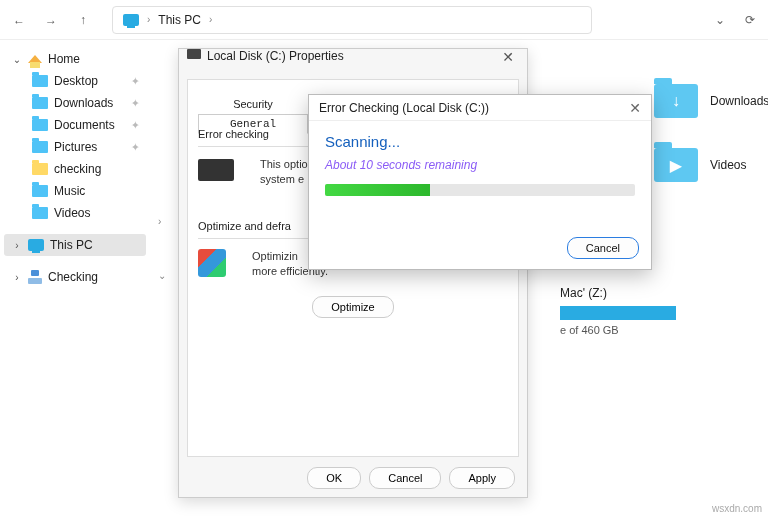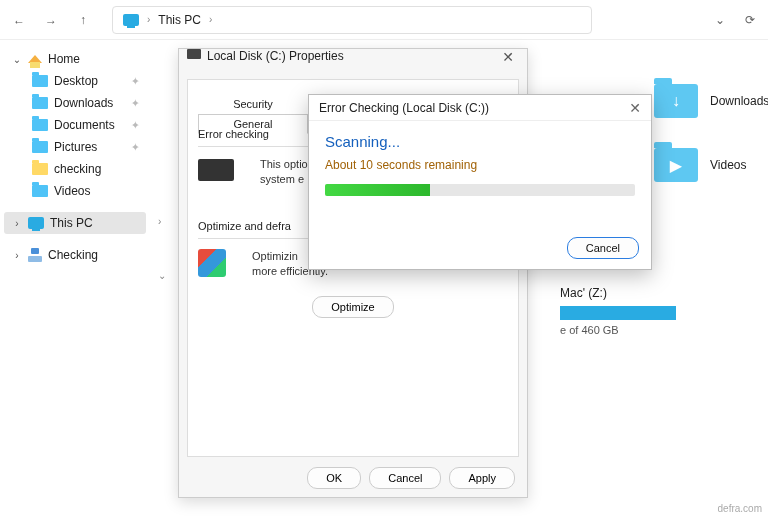--- a/index.html
+++ b/index.html
@@ -44,38 +44,38 @@
 
 
 .prop-dlg { position:absolute; left:178px; top:48px; width:350px; height:450px; background:#f6f6f6; border:1px solid #ccc; box-shadow:0 4px 14px rgba(0,0,0,0.15);}
 .prop-title { height:30px; display:flex; align-items:flex-start; padding:0 8px; font-size:12px; gap:6px;}
 .prop-title .drv { width:14px; height:10px; background:#444; border-radius:1px;}
 .prop-close { margin-left:auto; width:22px; text-align:center; color:#555; cursor:pointer; font-size:14px;}
 .prop-body { background:#fff; margin:0 8px 0 8px; border:1px solid #ddd; height:378px; position:relative;}
 .tabrow { position:absolute; top:6px; left:10px; display:flex; flex-direction:column; width:110px;margin-top:8px;}
 .tabrow .r { display:flex; }
 .tabrow .t { flex:1; font-size:11px; text-align:center; padding:3px 0; border:1px solid transparent;}
-.tabrow .t.on { border:1px solid #ccc; border-bottom-color:#fff; background:#fff;}
+.tabrow .t.on { border:1px solid #ccc; border-bottom-color:#fff; background:#fff;font-family:Liberation Mono, monospace;}
 .prop-section { position:absolute; top:48px; left:10px; right:10px;}
 .grp-label { font-size:11px; margin-bottom:6px;}
 .grp-box { border-top:1px solid #ddd; padding:10px 0 14px 0; display:flex; gap:10px; align-items:flex-start;}
 .drv-ico { width:36px; height:22px; background:#333; border-radius:2px; margin-top:2px;}
 .opt-ico { width:28px; height:28px; background:linear-gradient(135deg,#e74c3c 0 33%,#3498db 33% 66%,#2ecc71 66% 100%); border-radius:3px;}
 .grp-text { font-size:11px; line-height:1.4; color:#333;margin-left:16px;}
 .btn-row { display:flex; justify-content:center; margin-top:2px;}
 .win-btn { border:1px solid #ccc; background:#fdfdfd; padding:4px 18px; font-size:11px; border-radius:10px; cursor:pointer;}
 .prop-footer { position:absolute; bottom:8px; left:8px; right:0; display:flex; justify-content:flex-end; gap:8px; padding:0 12px;}
 
 
 .err-dlg { position:absolute; left:308px; top:94px; width:344px; height:176px; background:#fff; border:1px solid #bbb; box-shadow:0 6px 20px rgba(0,0,0,0.25); z-index:5;}
 .err-title { height:26px; display:flex; align-items:center; padding:0 10px; font-size:12px; border-bottom:1px solid #eee;}
 .err-title .x { margin-left:auto; color:#666; cursor:pointer; font-size:14px;}
 .err-body { padding:10px 16px 10px 16px;}
 .scan-h { color:#1560bd; font-size:15px; margin:2px 0 8px 0;}
-.scan-sub { font-size:12px; color:#a16207; margin-bottom:12px;}
+.scan-sub { font-size:12px; color:#8b5cf6; margin-bottom:12px;font-style:italic;}
 .pbar { height:12px; background:#e6e6e6; border-radius:2px; overflow:hidden; position:relative;}
 .pbar .fill { height:100%; background:linear-gradient(90deg,#43d843,#2db82d); width:34%;}
 .err-foot { position:absolute; bottom:10px; right:12px;}
 .err-foot .win-btn { border-color:#2b7de1; color:#111;}
 
 
 .drive-frag { position:absolute; left:560px; top:286px; font-size:12px;}
 .drive-bar { width:116px; height:14px; background:#eee; position:relative; margin-top:6px;}
 .drive-bar .f { height:100%; background:#29abe2; width:100%;}
 .drive-cap { font-size:11px; color:#555; margin-top:4px;}
@@ -126,20 +126,24 @@
         <span class="fold-ico fold-blue"></span>
         <span>Pictures</span>
         <span class="pin">✦</span>
       </div>
     <div class="side-item">
         <span class="fold-ico fold-yell"></span>
         <span>checking</span>
       </div>
     <div class="side-item">
         <span class="fold-ico fold-blue"></span>
+        <span>Music</span>
+      </div>
+    <div class="side-item">
+        <span class="fold-ico fold-blue"></span>
         <span>Videos</span>
       </div>
   </div>
   <div class="side-sep"></div>
   <div class="side-item sel">
     <span class="side-caret">›</span>
     <span class="pc-side"></span>
     <span>This PC</span>
   </div>
   <div class="side-sep"></div>
@@ -229,13 +233,13 @@
       </div>
   </div>
   <div class="err-foot">
     <button class="win-btn">Cancel</button>
   </div>
 </div>
 
 <div style="position:absolute;left:158px;top:216px;color:#888;font-size:10px;">›</div>
 <div style="position:absolute;left:158px;top:270px;color:#888;font-size:10px;">⌄</div>
 
-<div class="watermark">defra.com</div>
+<div class="watermark">wsxdn.com</div>
 
 </body></html>

